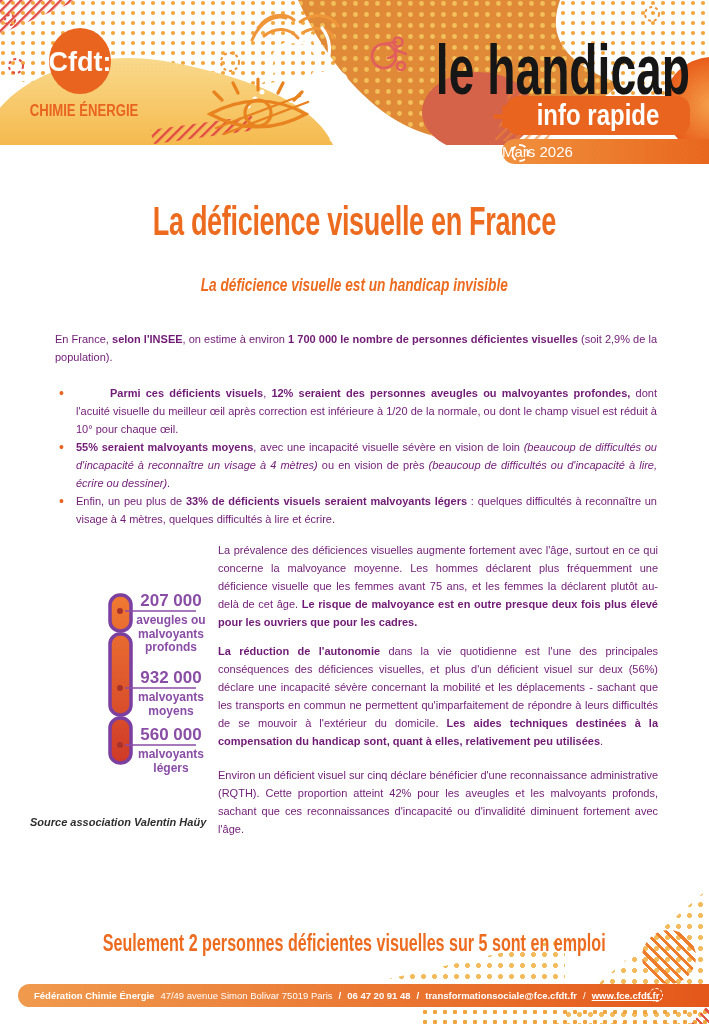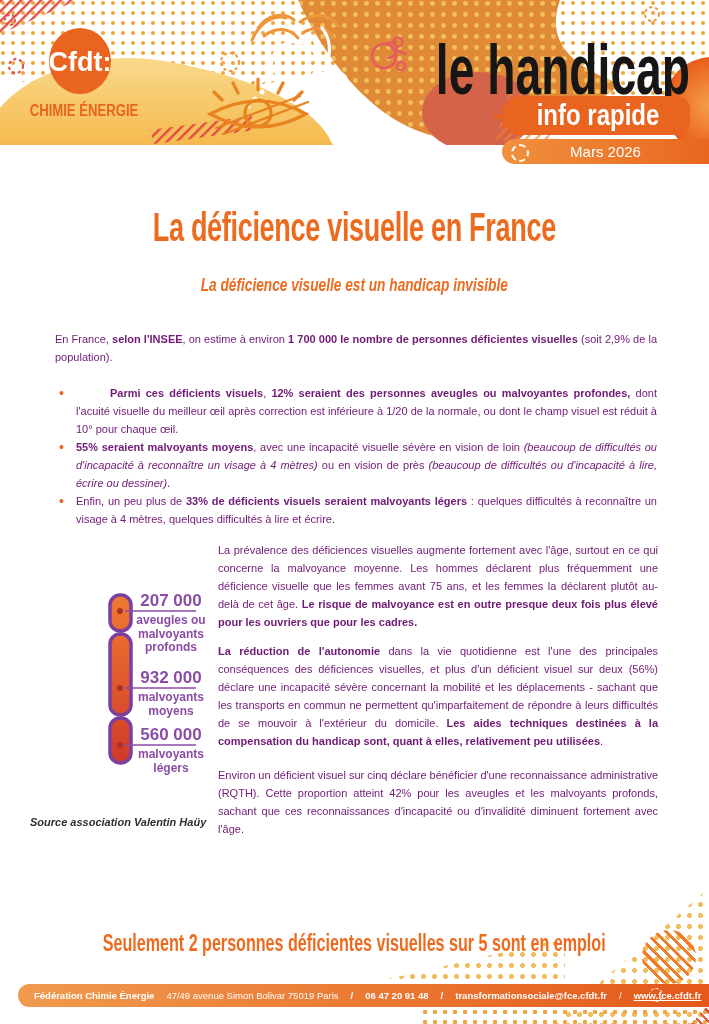--- a/index.html
+++ b/index.html
@@ -17,23 +17,23 @@
   .corner-hatch{left:691px;top:1004px;width:18px;height:20px;
         background:repeating-linear-gradient(45deg,#e15544 0 2.5px,rgba(0,0,0,0) 2.5px 6.5px);
         clip-path:polygon(100% 0,0 100%,100% 100%);}
   .sun{border:2px dashed #fff;border-radius:50%;z-index:4;}
   .sun-mars{left:511px;top:144px;width:14px;height:14px;}
   .sun-footer{left:649px;top:988px;width:12px;height:12px;border-width:1.5px;}
   
   .header-art{position:absolute;left:0;top:0;}
   .date-bar{left:502px;top:139px;width:207px;height:25px;z-index:3;
         background:linear-gradient(90deg,#f0913e,#e8671e);border-radius:13px 0 0 13px;
-        display:flex;align-items:center;justify-content:center;color:#fff;font-size:15px;}
-  
-  .title{left:0;top:204px;width:709px;display:flex;justify-content:center;text-align:right;}
+        display:flex;align-items:center;justify-content:flex-start;color:#fff;font-size:15px;}
+  
+  .title{left:0;top:198px;width:709px;display:flex;justify-content:center;text-align:right;}
   .title>span{display:inline-block;transform:scaleX(.66);font-size:41px;font-weight:bold;
         color:#ed6b1f;white-space:nowrap;letter-spacing:-.5px;}
   .subtitle{left:0;top:274px;width:709px;display:flex;justify-content:center;}
   .subtitle>span{display:inline-block;transform:scaleX(.72);font-size:19px;font-weight:bold;
         font-style:italic;color:#ed6b1f;white-space:nowrap;}
   .statement{left:0;top:930px;width:709px;display:flex;justify-content:center;z-index:2;}
   .statement>span{display:inline-block;transform:scaleX(.7);font-size:23px;font-weight:bold;
         color:#ed6b1f;white-space:nowrap;}
   
   .body-txt{font-size:11px;line-height:18px;color:#701a75;text-align:justify;}
@@ -50,21 +50,21 @@
   .seg .lbl{font-size:12px;font-weight:bold;line-height:13.5px;}
   .total{left:16px;top:648px;width:102px;text-align:center;color:#ed6b1f;}
   .total .n{font-size:28px;font-weight:bold;line-height:30px;}
   .total .u{font-size:16px;font-weight:bold;line-height:17px;}
   .total .l{font-size:13px;font-weight:bold;line-height:15px;}
   .source{left:30px;top:816px;width:210px;font-size:11px;font-style:italic;color:#2e2e2e;font-weight:bold;}
   
   .footer{left:18px;top:984px;width:691px;height:23px;box-sizing:border-box;z-index:3;
         background:linear-gradient(90deg,#f09a4e,#e4581a);border-radius:12px 0 0 12px;
         display:flex;align-items:center;padding-left:16px;color:#fff;font-size:9.5px;
-        white-space:nowrap;gap:12px;}
+        white-space:nowrap;gap:6px;}
   .footer .f-b{font-weight:bold;}
   .footer .f-link{font-weight:bold;text-decoration:underline;cursor:pointer;}
   svg text{font-family:"Liberation Sans",sans-serif;}
 </style>
 </head>
 <body>
 
 <div class="page">
 
   <svg class="header-art" width="709" height="145" viewBox="0 0 709 145">

